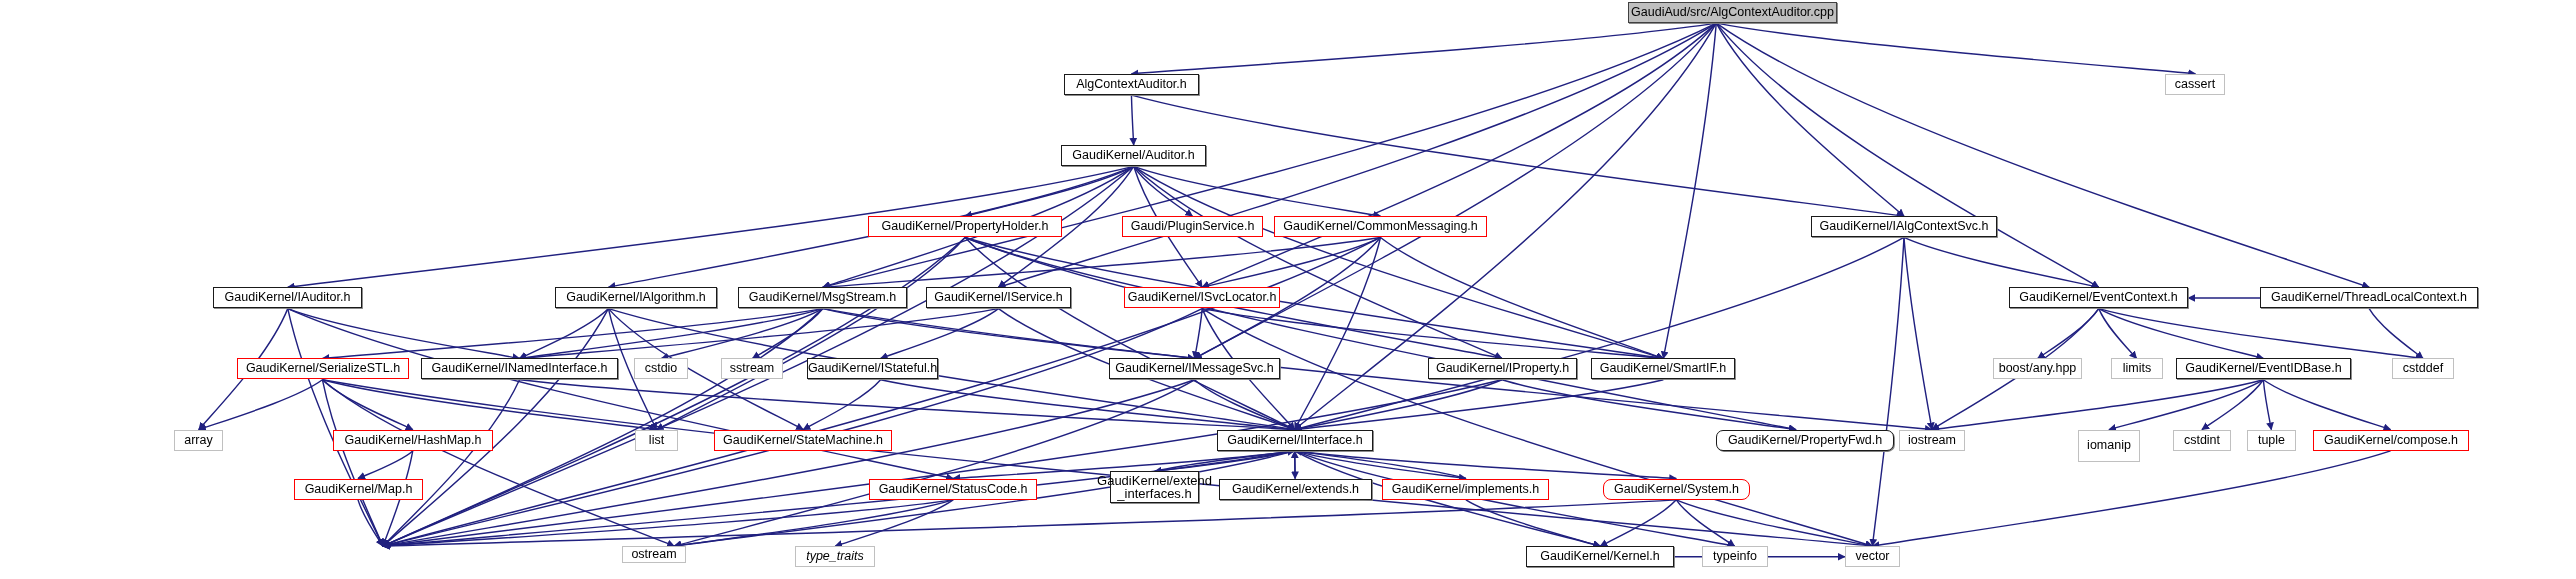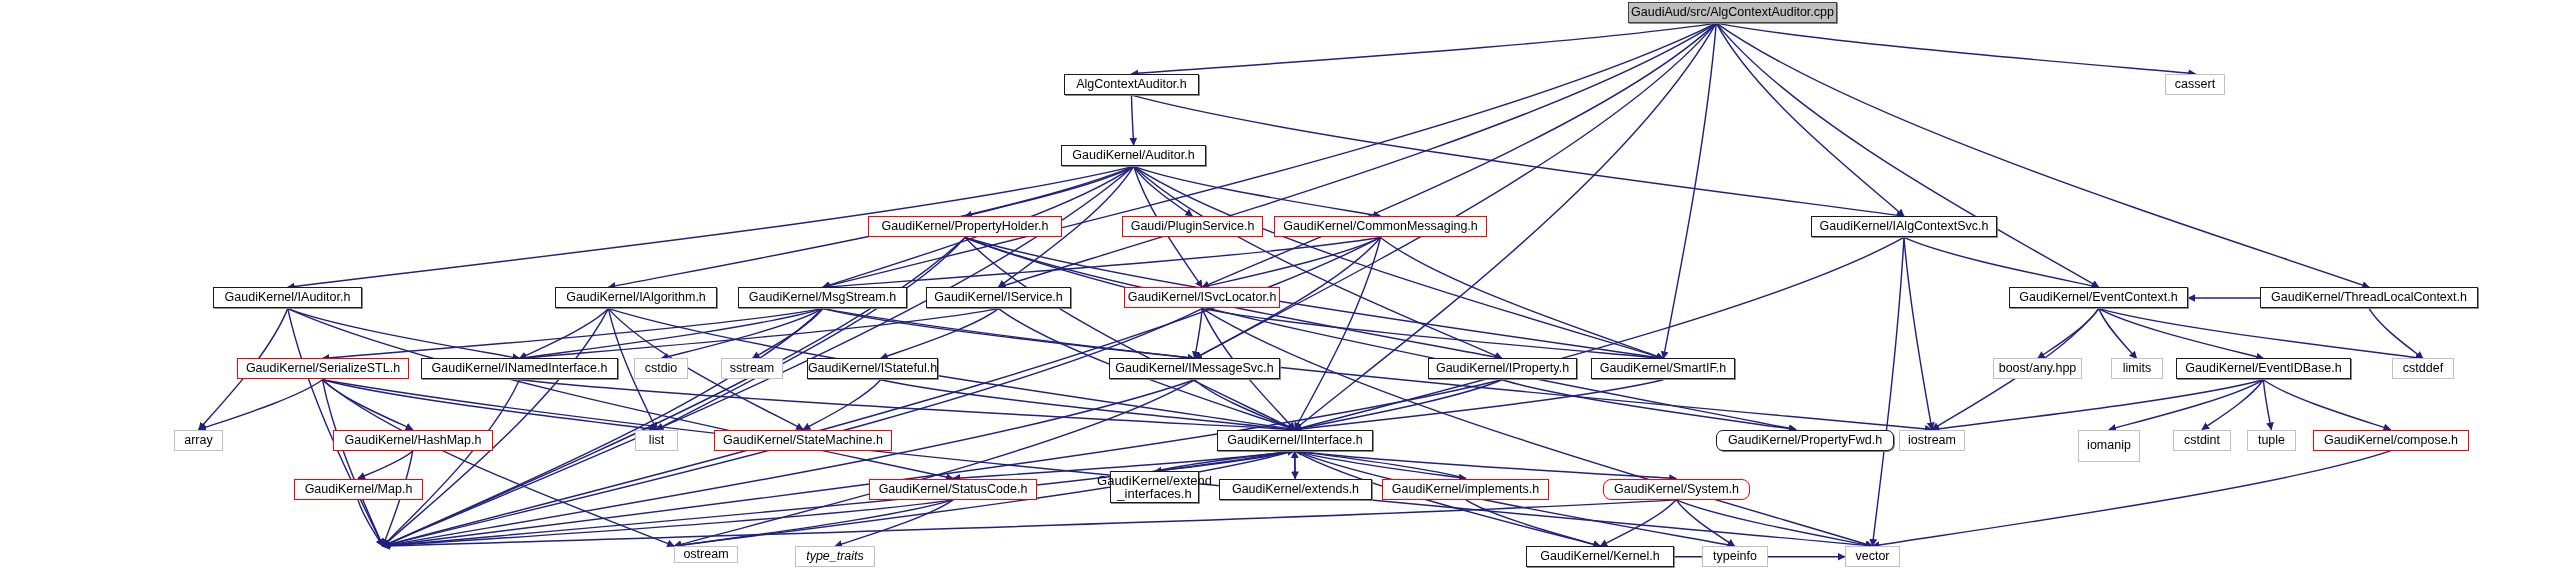--- a/index.html
+++ b/index.html
@@ -228,20 +228,20 @@
       <div class="node sys" style="left: 2173px; top: 430px; width: 58px; height: 21.3px;">cstdint</div>
       <div class="node sys" style="left: 2247px; top: 430px; width: 49px; height: 21.3px;">tuple</div>
       <div class="node red" style="left: 2313px; top: 430px; width: 156px; height: 21.3px;">GaudiKernel/compose.h</div>
       <div class="node red" style="left: 294px; top: 479px; width: 129px; height: 21.3px;">GaudiKernel/Map.h</div>
       <div class="node local two-line" style="left: 1110px; top: 471px; width: 89px; height: 32px;">GaudiKernel/extend<br>_interfaces.h</div>
       <div class="node red" style="left: 869px; top: 479px; width: 168px; height: 21.3px;">GaudiKernel/StatusCode.h</div>
       <div class="node local" style="left: 1219px; top: 479px; width: 153px; height: 21.3px;">GaudiKernel/extends.h</div>
       <div class="node red" style="left: 1382px; top: 479px; width: 167px; height: 21.3px;">GaudiKernel/implements.h</div>
       <div class="node red" style="left: 1603px; top: 479px; width: 147px; height: 21.3px; border-radius: 8px;">GaudiKernel/System.h</div>
       <div class="node sys" style="left: 357px; top: 546px; width: 52px; height: 21.3px; margin-top: 36px;">string</div>
-      <div class="node sys" style="left: 674px; top: 546px; width: 64px; height: 17px;">ostream</div>
+      <div class="node sys" style="left: 622px; top: 546px; width: 64px; height: 17px;">ostream</div>
       <div class="node sys" style="left: 795px; top: 546px; width: 80px; height: 21.3px; font-style: italic;">type_traits</div>
       <div class="node local" style="left: 1526px; top: 546px; width: 148px; height: 21.3px;">GaudiKernel/Kernel.h</div>
       <div class="node sys" style="left: 1702px; top: 546px; width: 66px; height: 21.3px;">typeinfo</div>
       <div class="node sys" style="left: 1845px; top: 546px; width: 55px; height: 21.3px;">vector</div>
     </div>
 </div>
 
 
 </body></html>

